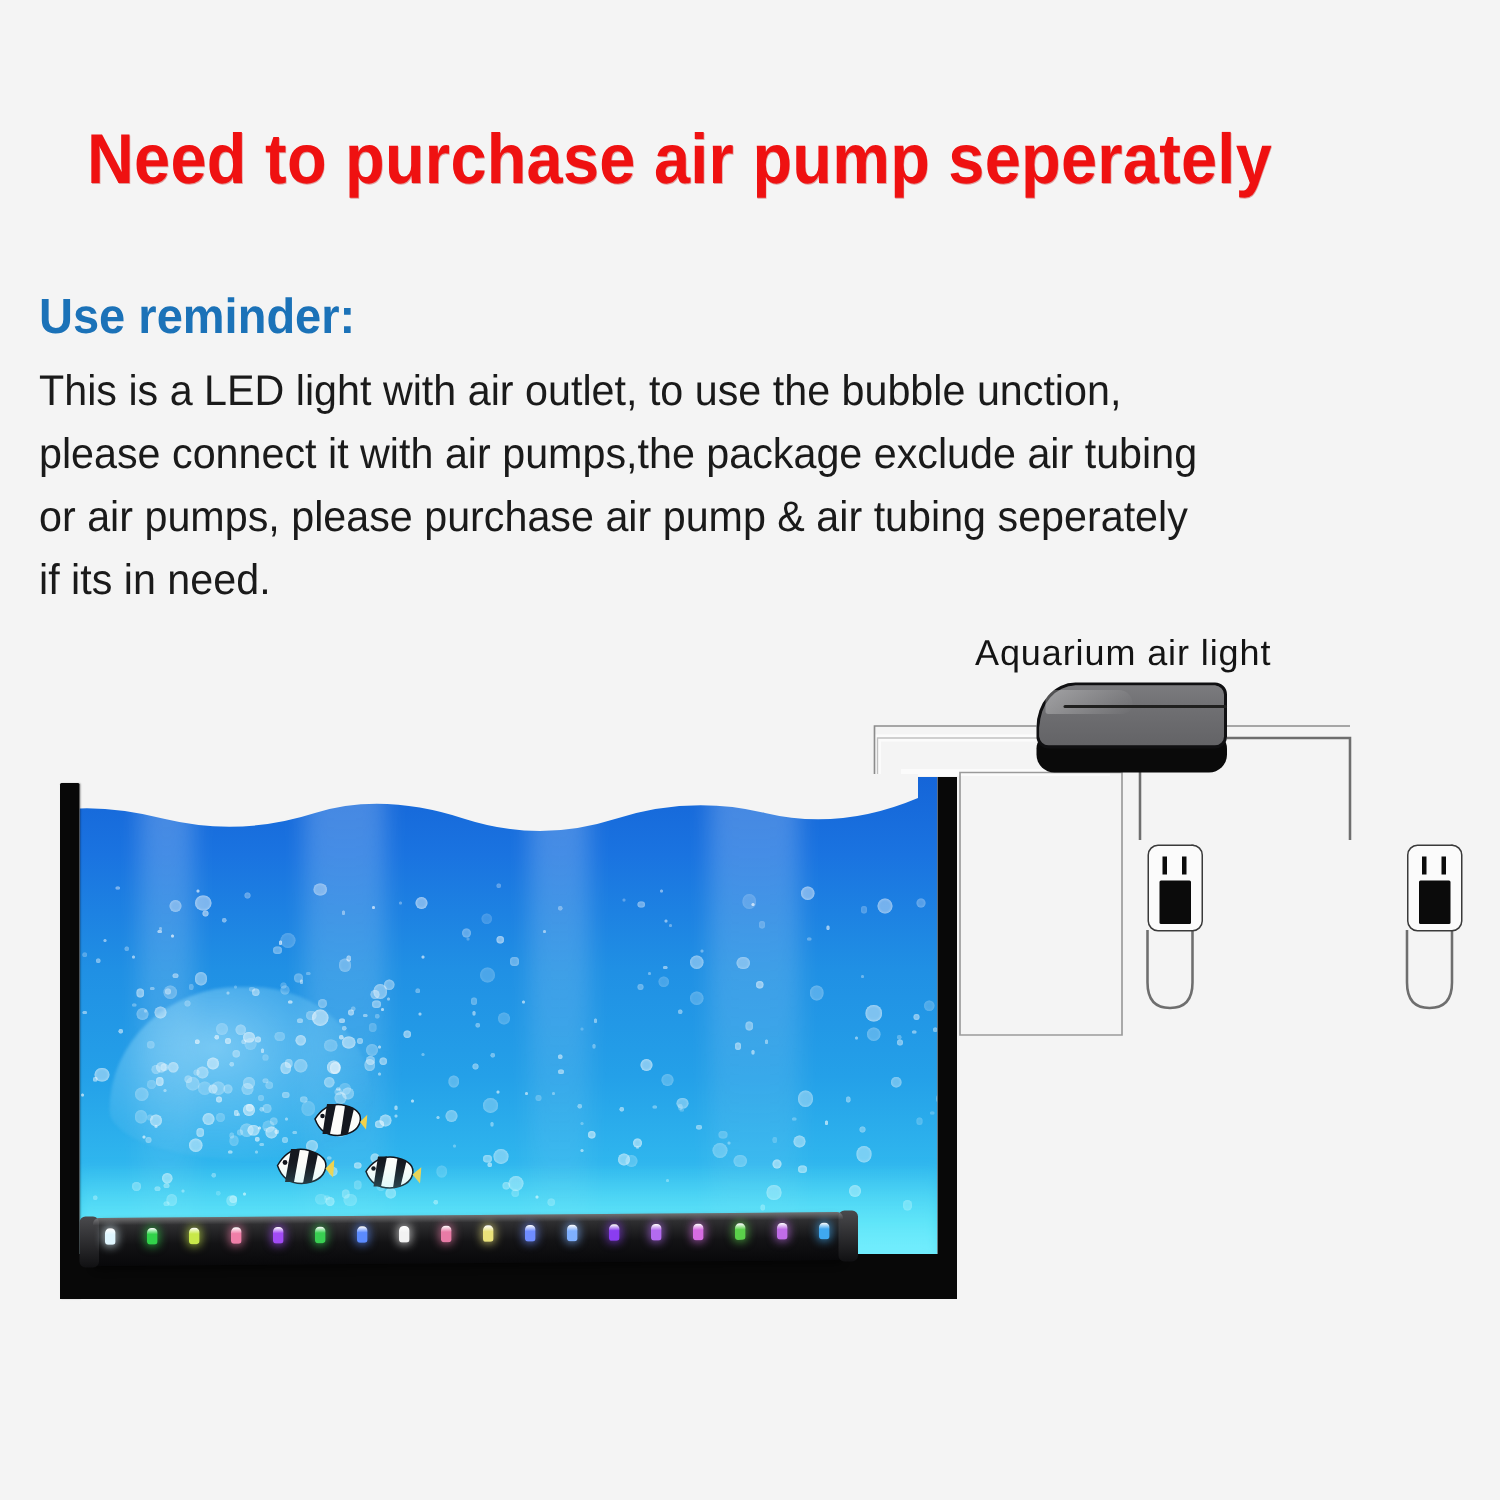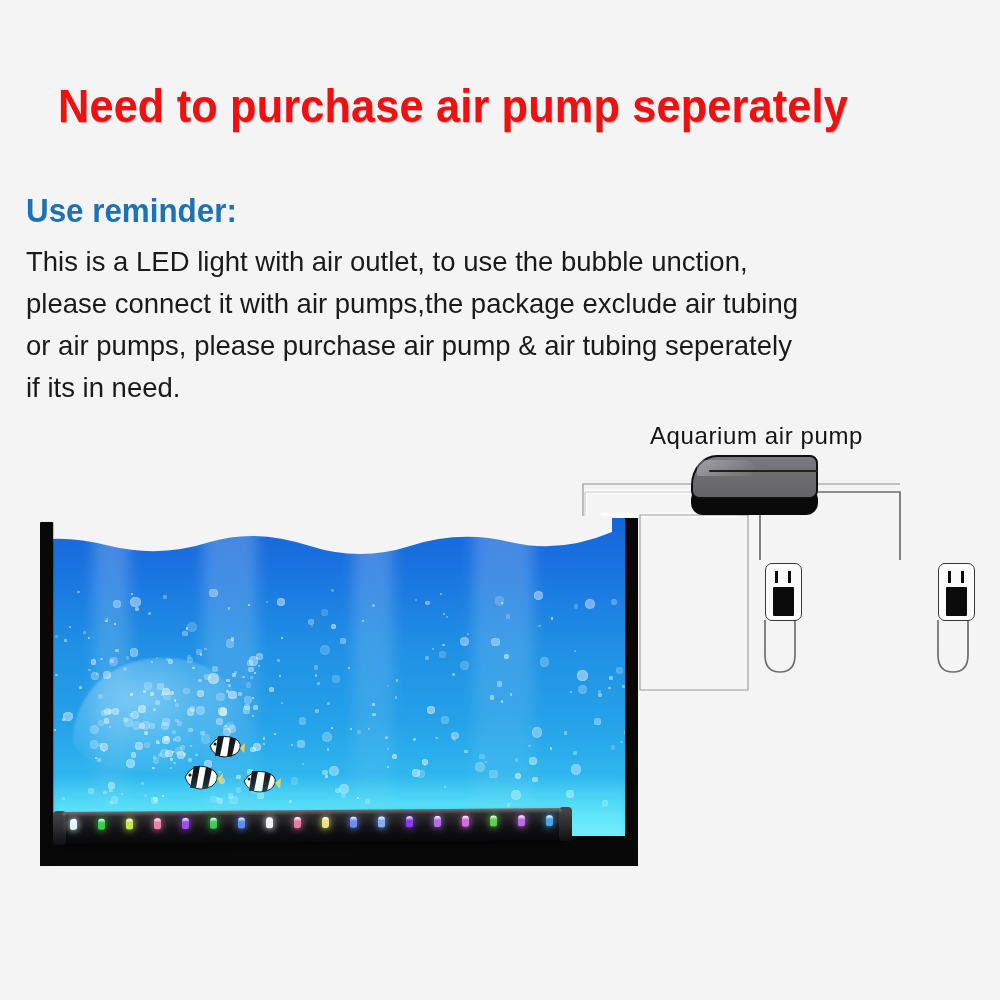--- a/index.html
+++ b/index.html
@@ -296,21 +296,21 @@
 
   <div class="reminder-title">Use reminder:</div>
 
   <div class="reminder-body">
     <span class="ln">This is a LED light with air outlet, to use the bubble unction,</span>
     <span class="ln">please connect it with air pumps,the package exclude air tubing</span>
     <span class="ln">or air pumps, please purchase air pump &amp; air tubing seperately</span>
     <span class="ln">if its in need.</span>
   </div>
 
-  <div class="pump-label">Aquarium air pump</div>
+  <div class="pump-label">Aquarium air light</div>
 
   <svg id="wiring" viewBox="0 0 1000 1000" width="1000" height="1000">
 
     <path d="M 691 492 L 585 492 L 585 828 L 567 828" fill="none" stroke="#3c3c3c" stroke-width="1.4"></path>
     <path d="M 691 492 L 585 492 L 585 828 L 567 828" fill="none" stroke="#fbfbfb" stroke-width="4.6"></path>
     <path d="M 691 492 L 585 492 L 585 828 L 567 828" fill="none" stroke="#8f8f8f" stroke-width="0.9" stroke-opacity="0.55"></path>
 
     <path d="M 740 515 L 603 515 L 603 838 L 567 838" fill="none" stroke="#3c3c3c" stroke-width="1.4"></path>
     <path d="M 740 515 L 603 515 L 603 838 L 567 838" fill="none" stroke="#fbfbfb" stroke-width="4.6"></path>
 

